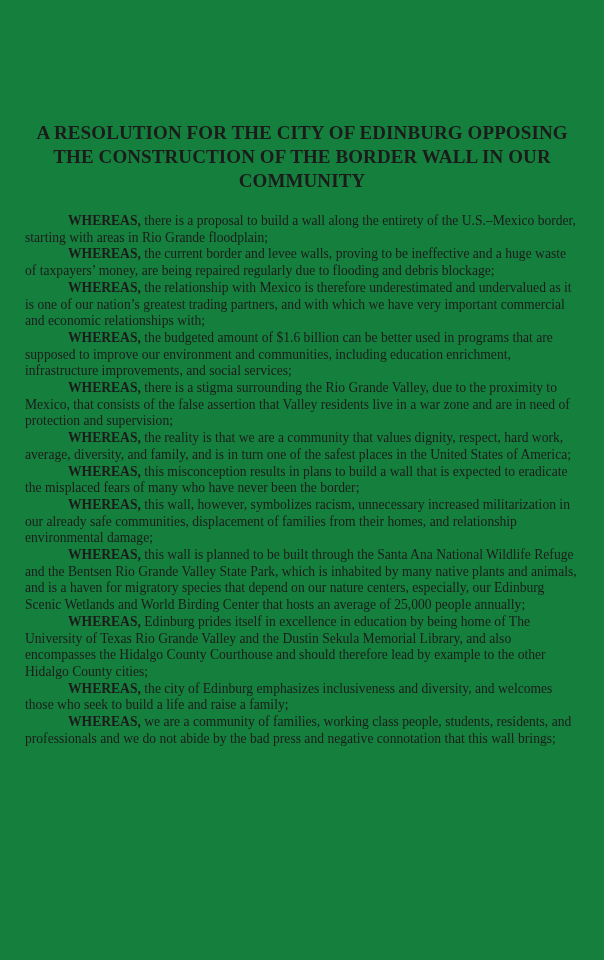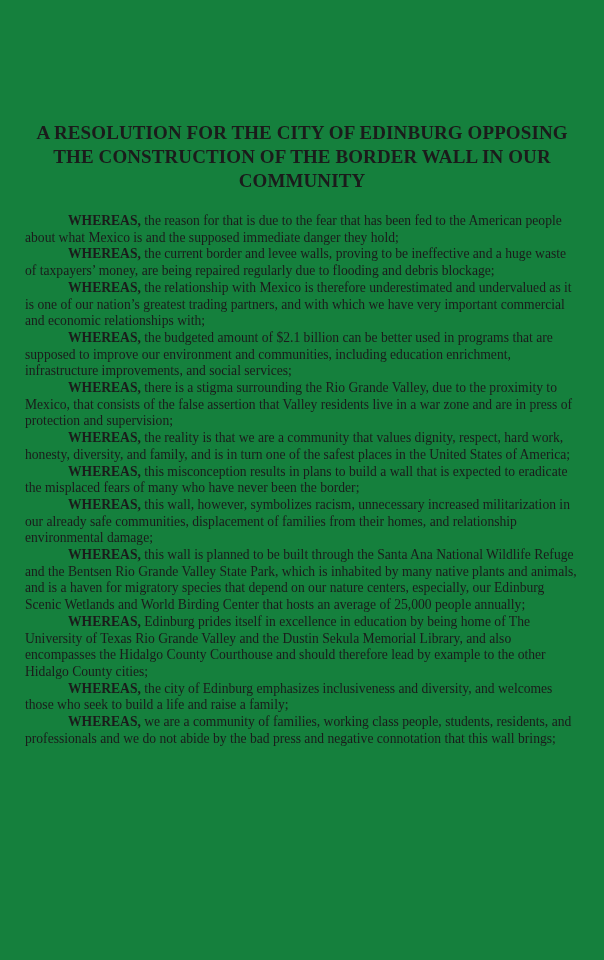--- a/index.html
+++ b/index.html
@@ -41,32 +41,32 @@
     font-weight: bold;
   }
 </style>
 </head>
 <body>
 
 <div class="page" style="background: #15803d; color: rgb(27, 27, 27);">
   <h1 class="doc-title">A RESOLUTION FOR THE CITY OF EDINBURG OPPOSING THE CONSTRUCTION OF THE BORDER WALL IN OUR COMMUNITY</h1>
 
   <div class="clauses">
+  <p class="clause"><span class="lead">WHEREAS,</span><span> there is a proposal to build a wall along the entirety of the U.S.–Mexico border, starting with areas in Rio Grande floodplain;</span></p>
 
-  <p class="clause"><span class="lead">WHEREAS,</span><span> the reason for that is due to the fear that has been fed to the American people about what Mexico is and the supposed immediate danger they hold;</span></p>
 
   <p class="clause"><span class="lead">WHEREAS,</span><span> the current border and levee walls, proving to be ineffective and a huge waste of taxpayers’ money, are being repaired regularly due to flooding and debris blockage;</span></p>
 
   <p class="clause"><span class="lead">WHEREAS,</span><span> the relationship with Mexico is therefore underestimated and undervalued as it is one of our nation’s greatest trading partners, and with which we have very important commercial and economic relationships with;</span></p>
 
-  <p class="clause"><span class="lead">WHEREAS,</span><span> the budgeted amount of $2.1 billion can be better used in programs that are supposed to improve our environment and communities, including education enrichment, infrastructure improvements, and social services;</span></p>
+  <p class="clause"><span class="lead">WHEREAS,</span><span> the budgeted amount of $1.6 billion can be better used in programs that are supposed to improve our environment and communities, including education enrichment, infrastructure improvements, and social services;</span></p>
 
-  <p class="clause"><span class="lead">WHEREAS,</span><span> there is a stigma surrounding the Rio Grande Valley, due to the proximity to Mexico, that consists of the false assertion that Valley residents live in a war zone and are in press of protection and supervision;</span></p>
+  <p class="clause"><span class="lead">WHEREAS,</span><span> there is a stigma surrounding the Rio Grande Valley, due to the proximity to Mexico, that consists of the false assertion that Valley residents live in a war zone and are in need of protection and supervision;</span></p>
 
-  <p class="clause"><span class="lead">WHEREAS,</span><span> the reality is that we are a community that values dignity, respect, hard work, honesty, diversity, and family, and is in turn one of the safest places in the United States of America;</span></p>
+  <p class="clause"><span class="lead">WHEREAS,</span><span> the reality is that we are a community that values dignity, respect, hard work, average, diversity, and family, and is in turn one of the safest places in the United States of America;</span></p>
 
   <p class="clause"><span class="lead">WHEREAS,</span><span> this misconception results in plans to build a wall that is expected to eradicate the misplaced fears of many who have never been the border;</span></p>
 
   <p class="clause"><span class="lead">WHEREAS,</span><span> this wall, however, symbolizes racism, unnecessary increased militarization in our already safe communities, displacement of families from their homes, and relationship environmental damage;</span></p>
 
   <p class="clause"><span class="lead">WHEREAS,</span><span> this wall is planned to be built through the Santa Ana National Wildlife Refuge and the Bentsen Rio Grande Valley State Park, which is inhabited by many native plants and animals, and is a haven for migratory species that depend on our nature centers, especially, our Edinburg Scenic Wetlands and World Birding Center that hosts an average of 25,000 people annually;</span></p>
 
   <p class="clause"><span class="lead">WHEREAS,</span><span> Edinburg prides itself in excellence in education by being home of The University of Texas Rio Grande Valley and the Dustin Sekula Memorial Library, and also encompasses the Hidalgo County Courthouse and should therefore lead by example to the other Hidalgo County cities;</span></p>
 
   <p class="clause"><span class="lead">WHEREAS,</span><span> the city of Edinburg emphasizes inclusiveness and diversity, and welcomes those who seek to build a life and raise a family;</span></p>

